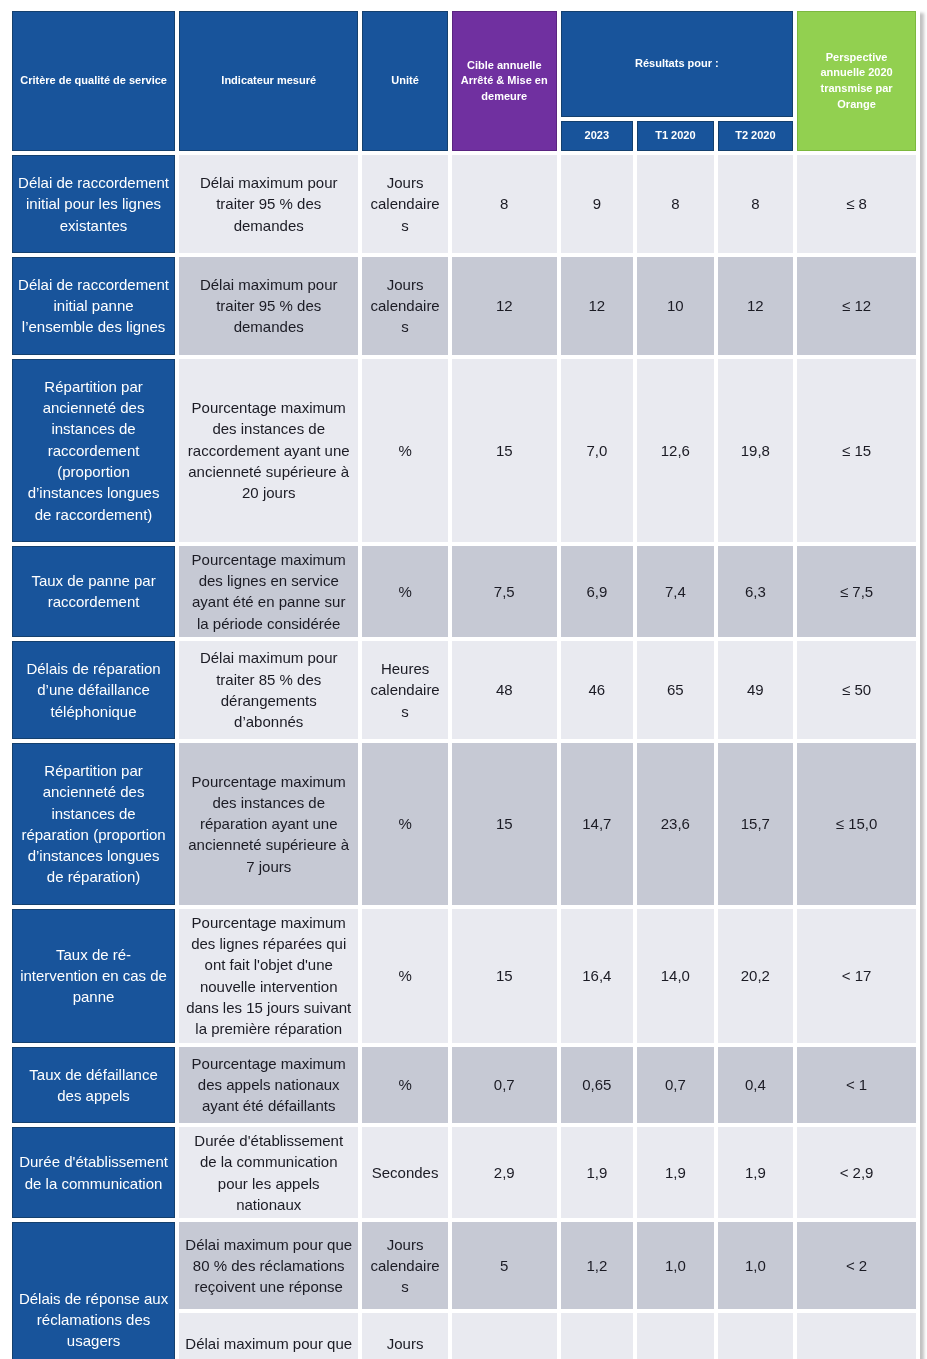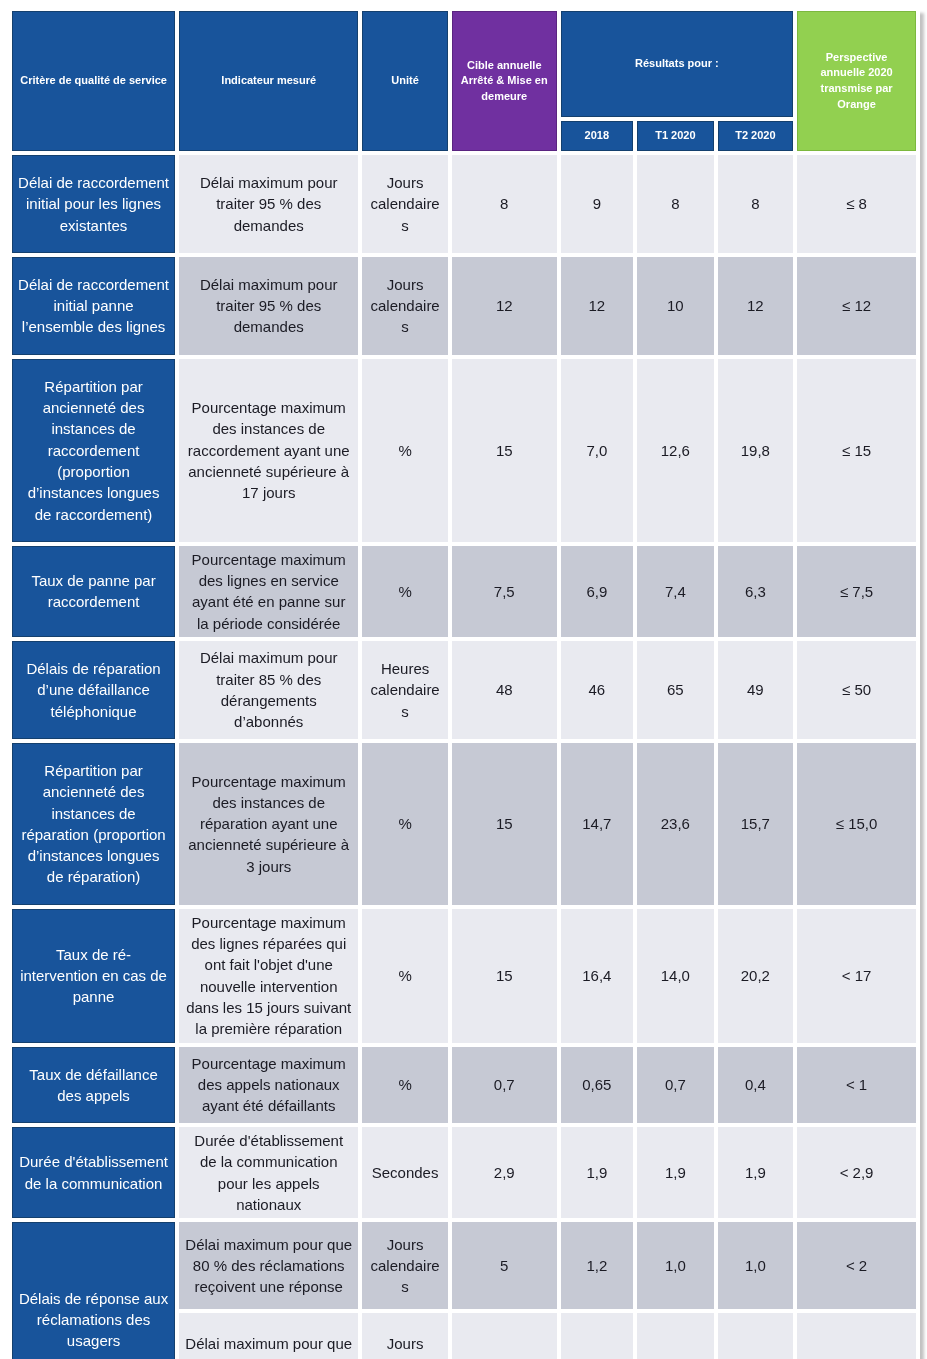--- a/index.html
+++ b/index.html
@@ -108,21 +108,21 @@
         <th class="hdr" rowspan="2">Indicateur mesuré</th>
         <th class="hdr" rowspan="2">Unité</th>
         <th class="hdr hdr-purple" rowspan="2">
           <div>Cible annuelle</div>
           <div class="line2">Arrêté &amp; Mise en demeure</div>
         </th>
         <th class="hdr" colspan="3">Résultats pour :</th>
         <th class="hdr hdr-green" rowspan="2">Perspective annuelle 2020 transmise par Orange</th>
       </tr>
       <tr class="hdr-sub">
-        <th class="hdr">2018</th>
+        <th class="hdr">2023</th>
         <th class="hdr">T1 2020</th>
         <th class="hdr">T2 2020</th>
       </tr>
     </thead>
     <tbody>
         <tr class="row-light">
           <th class="crit-cell">Délai de raccordement initial pour les lignes existantes</th>
           <td>Délai maximum pour traiter 95 % des demandes</td>
           <td>Jours calendaires</td>
           <td>8</td>
@@ -136,21 +136,21 @@
           <td>Délai maximum pour traiter 95 % des demandes</td>
           <td>Jours calendaires</td>
           <td>12</td>
           <td>12</td>
           <td>10</td>
           <td>12</td>
           <td>≤ 12</td>
         </tr>
         <tr class="row-light">
           <th class="crit-cell">Répartition par ancienneté des instances de raccordement (proportion d’instances longues de raccordement)</th>
-          <td>Pourcentage maximum des instances de raccordement ayant une ancienneté supérieure à 17 jours</td>
+          <td>Pourcentage maximum des instances de raccordement ayant une ancienneté supérieure à 20 jours</td>
           <td>%</td>
           <td>15</td>
           <td>7,0</td>
           <td>12,6</td>
           <td>19,8</td>
           <td>≤ 15</td>
         </tr>
         <tr class="row-dark">
           <th class="crit-cell">Taux de panne par raccordement</th>
           <td>Pourcentage maximum des lignes en service ayant été en panne sur la période considérée</td>
@@ -166,21 +166,21 @@
           <td>Délai maximum pour traiter 85 % des dérangements d’abonnés</td>
           <td>Heures calendaires</td>
           <td>48</td>
           <td>46</td>
           <td>65</td>
           <td>49</td>
           <td>≤ 50</td>
         </tr>
         <tr class="row-dark">
           <th class="crit-cell">Répartition par ancienneté des instances de réparation (proportion d’instances longues de réparation)</th>
-          <td>Pourcentage maximum des instances de réparation ayant une ancienneté supérieure à 3 jours</td>
+          <td>Pourcentage maximum des instances de réparation ayant une ancienneté supérieure à 7 jours</td>
           <td>%</td>
           <td>15</td>
           <td>14,7</td>
           <td>23,6</td>
           <td>15,7</td>
           <td>≤ 15,0</td>
         </tr>
         <tr class="row-light">
           <th class="crit-cell">Taux de ré-intervention en cas de panne</th>
           <td>Pourcentage maximum des lignes réparées qui ont fait l'objet d'une nouvelle intervention dans les 15 jours suivant la première réparation</td>

